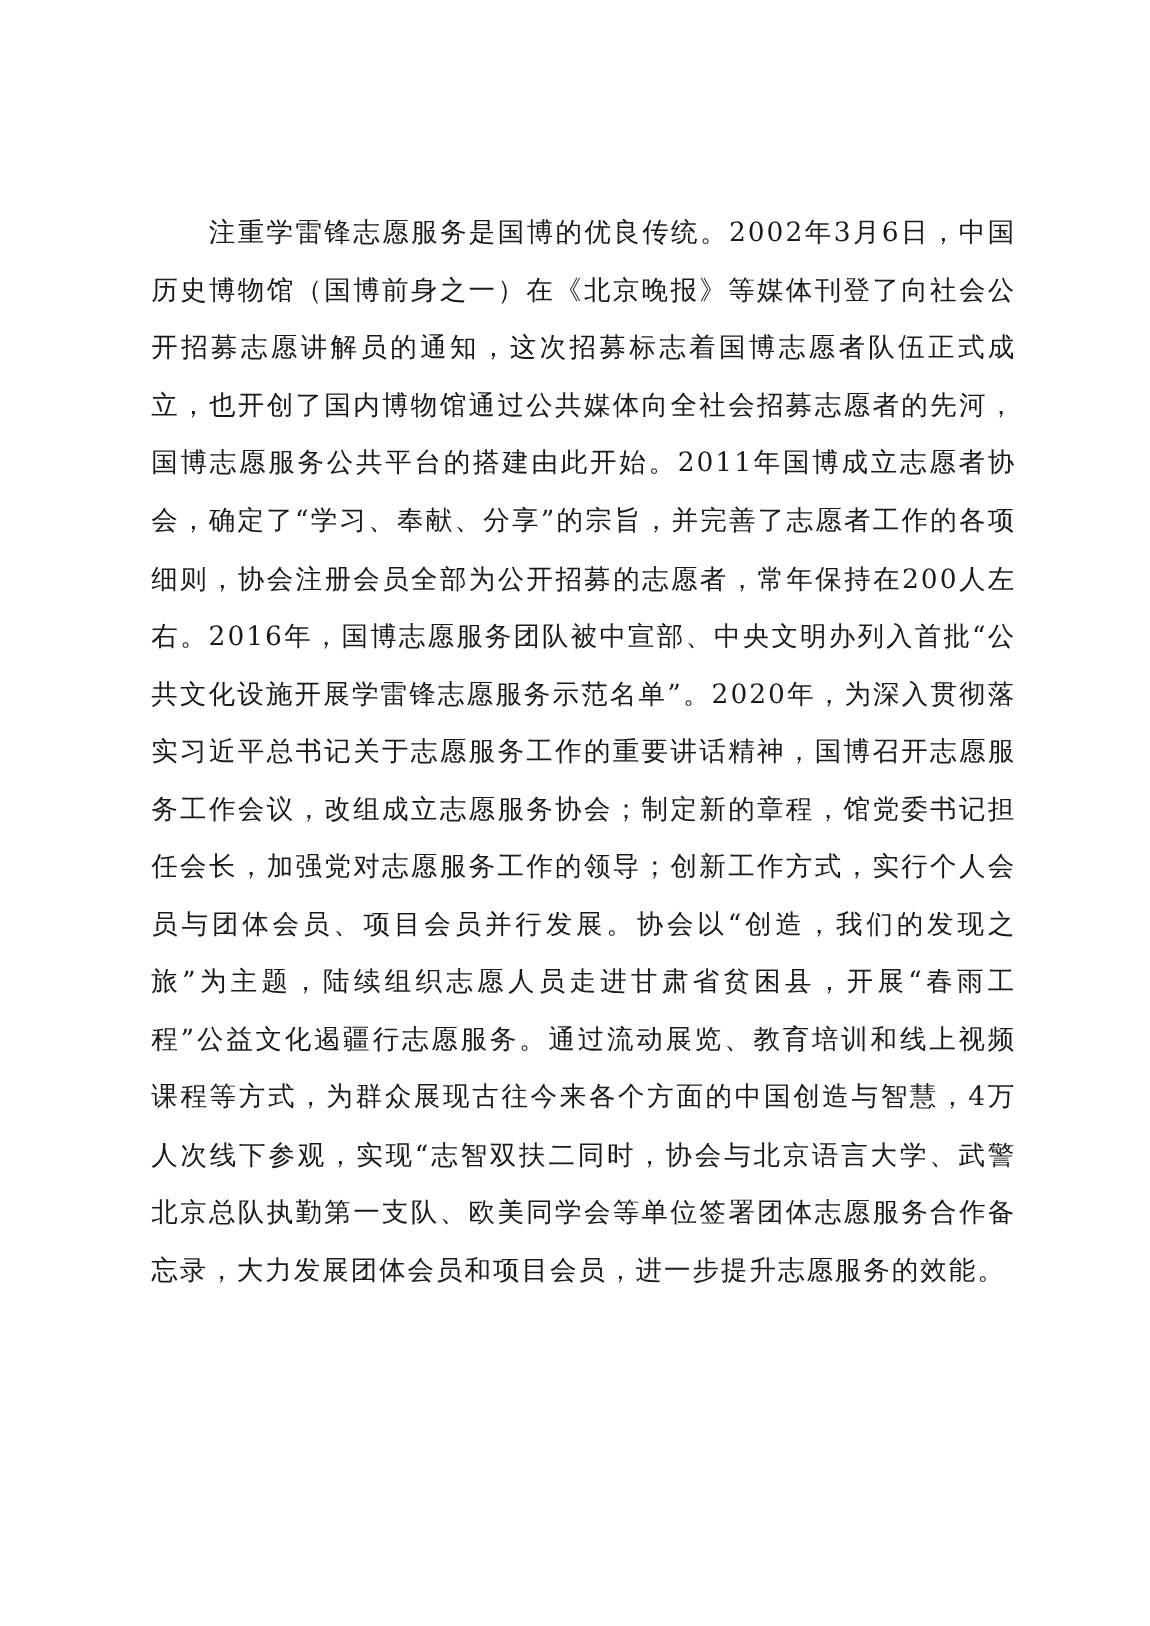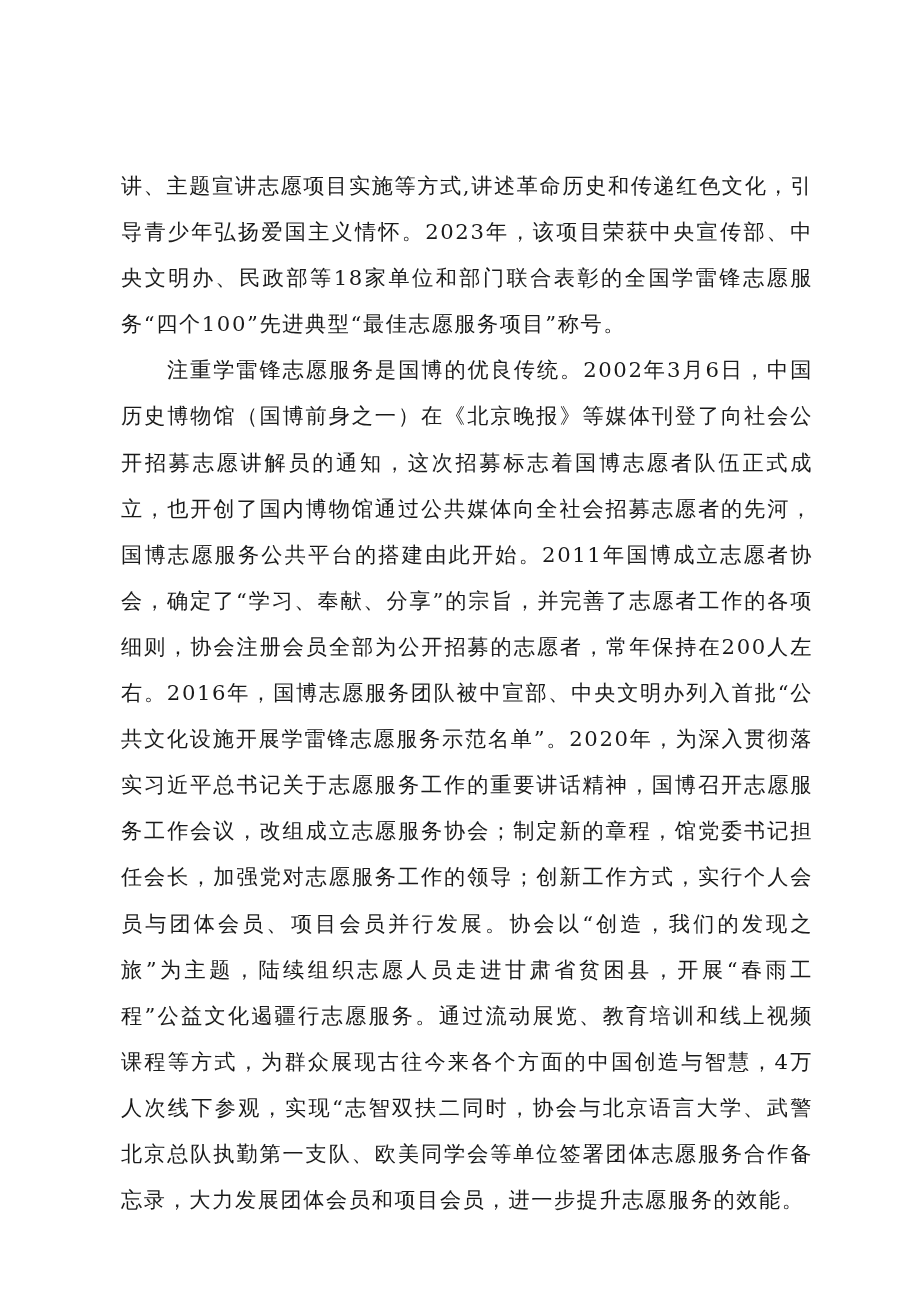--- a/index.html
+++ b/index.html
@@ -31,15 +31,14 @@
       word-break: break-all;
     }
     .para.indent {
       text-indent: 46px;
     }
   </style>
 </head>
 <body>
 
 <div class="page">
-  <p class="para">讲、主题宣讲志愿项目实施等方式,讲述革命历史和传递红色文化，引导青少年弘扬爱国主义情怀。2023年，该项目荣获中央宣传部、中央文明办、民政部等18家单位和部门联合表彰的全国学雷锋志愿服务“四个100”先进典型“最佳志愿服务项目”称号。</p>
   <p class="para indent">注重学雷锋志愿服务是国博的优良传统。2002年3月6日，中国历史博物馆（国博前身之一）在《北京晚报》等媒体刊登了向社会公开招募志愿讲解员的通知，这次招募标志着国博志愿者队伍正式成立，也开创了国内博物馆通过公共媒体向全社会招募志愿者的先河，国博志愿服务公共平台的搭建由此开始。2011年国博成立志愿者协会，确定了“学习、奉献、分享”的宗旨，并完善了志愿者工作的各项细则，协会注册会员全部为公开招募的志愿者，常年保持在200人左右。2016年，国博志愿服务团队被中宣部、中央文明办列入首批“公共文化设施开展学雷锋志愿服务示范名单”。2020年，为深入贯彻落实习近平总书记关于志愿服务工作的重要讲话精神，国博召开志愿服务工作会议，改组成立志愿服务协会；制定新的章程，馆党委书记担任会长，加强党对志愿服务工作的领导；创新工作方式，实行个人会员与团体会员、项目会员并行发展。协会以“创造，我们的发现之旅”为主题，陆续组织志愿人员走进甘肃省贫困县，开展“春雨工程”公益文化遏疆行志愿服务。通过流动展览、教育培训和线上视频课程等方式，为群众展现古往今来各个方面的中国创造与智慧，4万人次线下参观，实现“志智双扶二同时，协会与北京语言大学、武警北京总队执勤第一支队、欧美同学会等单位签署团体志愿服务合作备忘录，大力发展团体会员和项目会员，进一步提升志愿服务的效能。</p>
 </div>
 
 </body></html>

